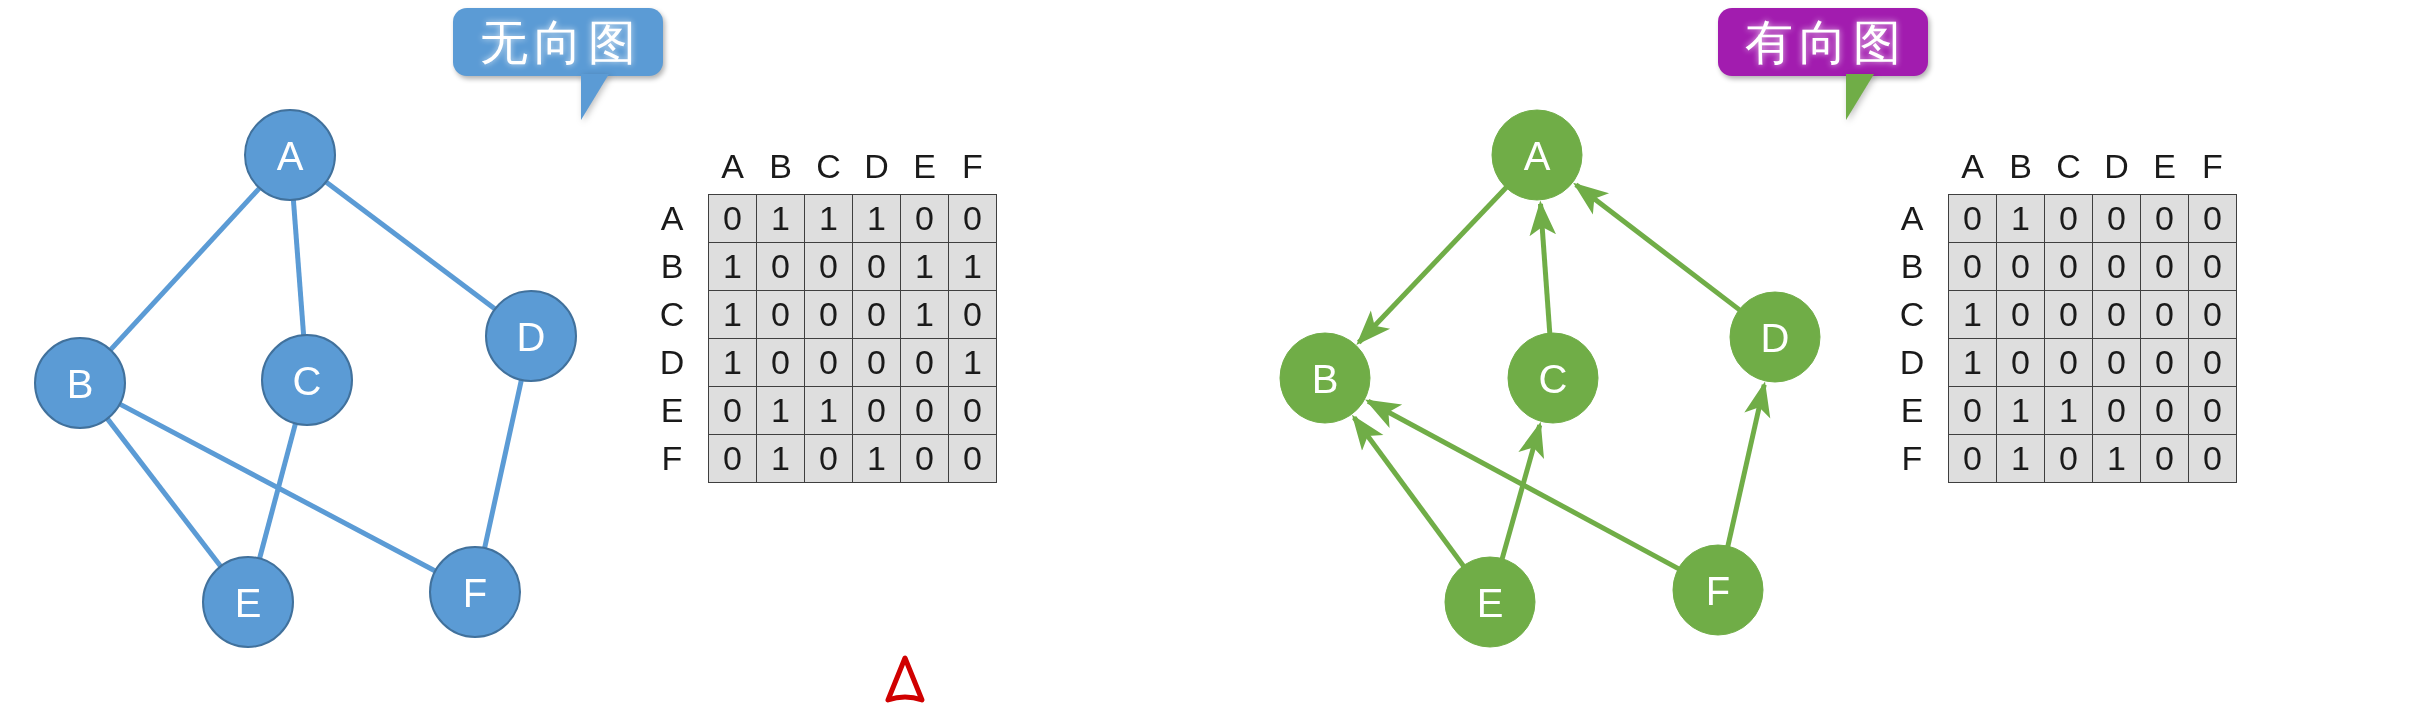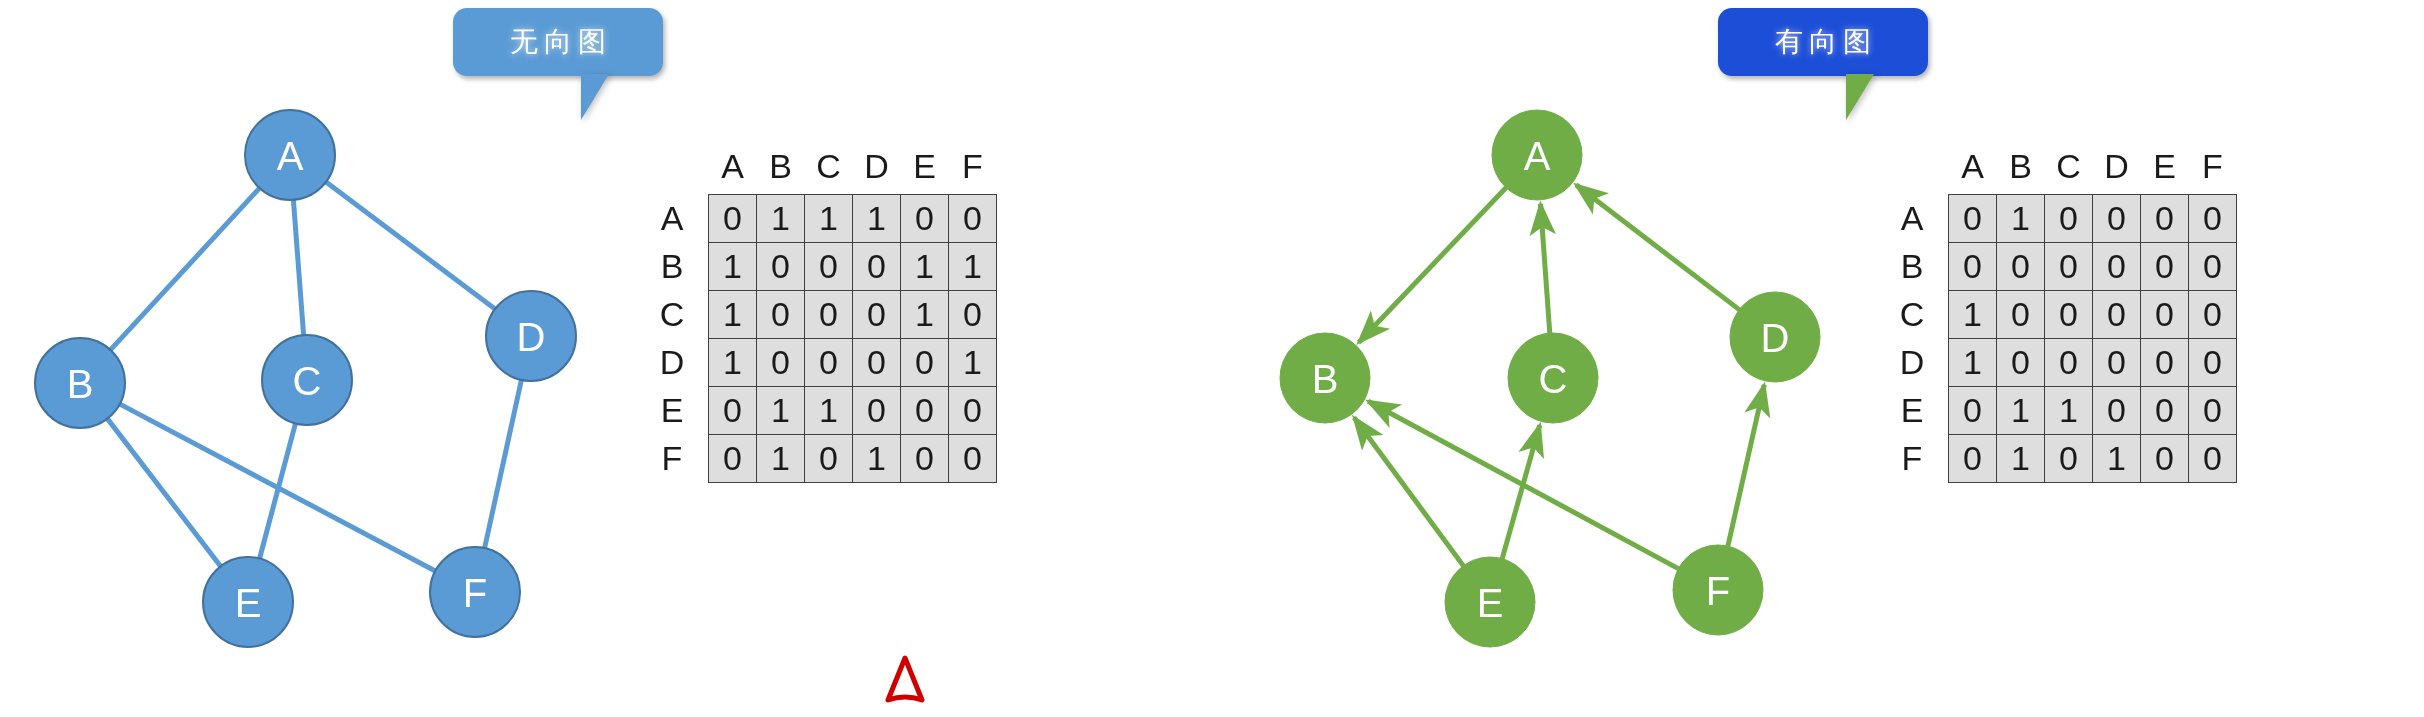--- a/index.html
+++ b/index.html
@@ -6,32 +6,32 @@
   body{width:2424px;height:717px;position:relative;overflow:hidden;
        font-family:"Liberation Sans","DejaVu Sans",sans-serif;}
 
   .panel{position:absolute;top:0;height:717px;}
   #panel-undirected{left:0;width:1212px;}
   #panel-directed{left:1212px;width:1212px;}
 
   
   .callout{position:absolute;border-radius:14px;display:flex;align-items:center;
            justify-content:center;box-shadow:2px 3px 5px rgba(0,0,0,.30);}
-  .callout .calloutlabel{color:#ffffff;font-size:28px;line-height:1;
+  .callout .calloutlabel{color:#ffffff;font-size:48px;line-height:1;
             letter-spacing:6px;padding-left:6px;
             font-family:"DejaVu Sans","Liberation Sans",sans-serif;
             text-shadow:0 0 6px rgba(255,255,255,.75);}
   .callout .tail{position:absolute;width:0;height:0;}
 
   #callout-undirected{left:453px;top:8px;width:210px;height:68px;background:#5B9BD5;}
   #callout-undirected .tail{left:128px;top:66px;
       border-left:28px solid #5B9BD5;border-right:8px solid transparent;
       border-bottom:46px solid transparent;
       filter:drop-shadow(2px 2px 3px rgba(0,0,0,.25));}
-  #callout-directed{left:1718px;top:8px;width:210px;height:68px;background:#1d4ed8;}
+  #callout-directed{left:1718px;top:8px;width:210px;height:68px;background:#a21caf;}
   #callout-directed .tail{left:128px;top:66px;
       border-left:28px solid #70AD47;border-right:8px solid transparent;
       border-bottom:46px solid transparent;
       filter:drop-shadow(2px 2px 3px rgba(0,0,0,.25));}
 
   
   .graph{position:absolute;left:0;top:0;width:620px;height:717px;}
   #graph-undirected{left:0;}
   #graph-directed{left:1270px;}
 

